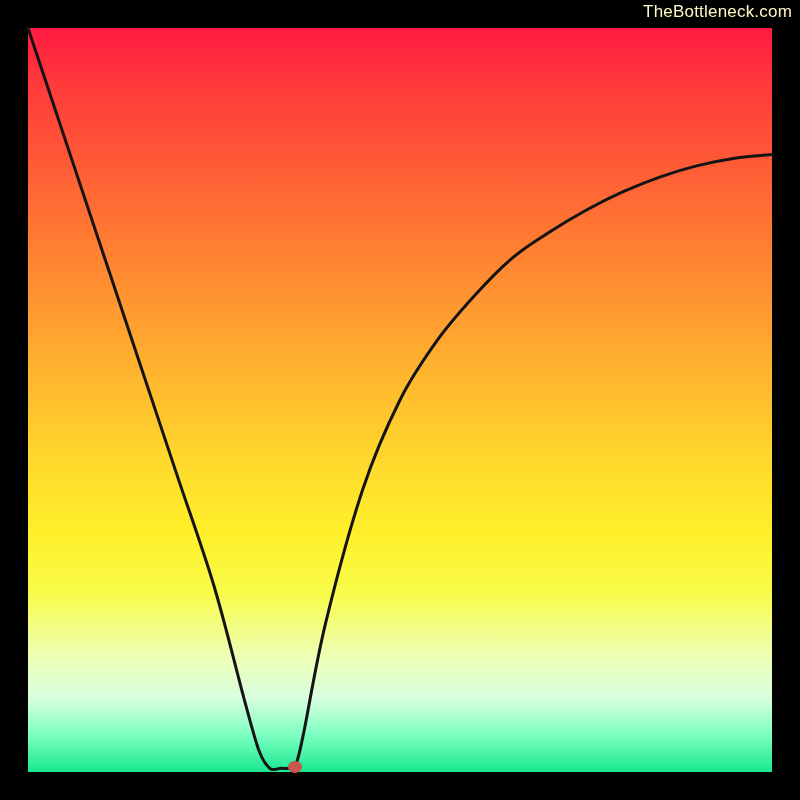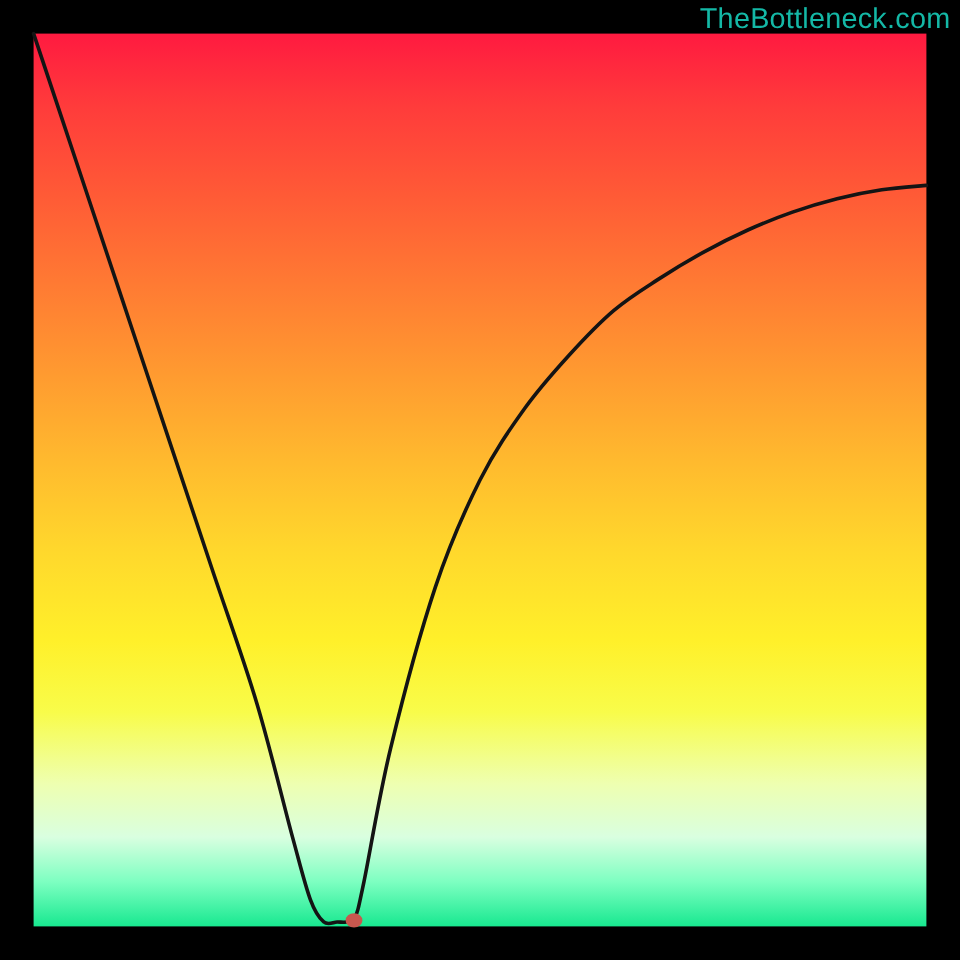--- a/index.html
+++ b/index.html
@@ -8,23 +8,23 @@
     position: relative;
     width: 800px;
     height: 800px;
     background: #000;
   }
   .watermark {
     position: absolute;
     top: 2px;
     right: 8px;
     font-family: Arial, Helvetica, sans-serif;
-    font-size: 24px;
+    font-size: 17px;
     font-weight: 500;
-    color: #14b8a6;
+    color: #fef9c3;
     letter-spacing: 0.2px;
     text-align: center;
   }
   .plot-area {
     position: absolute;
     left: 28px;
     top: 28px;
     width: 744px;
     height: 744px;
     background: linear-gradient(to bottom,

